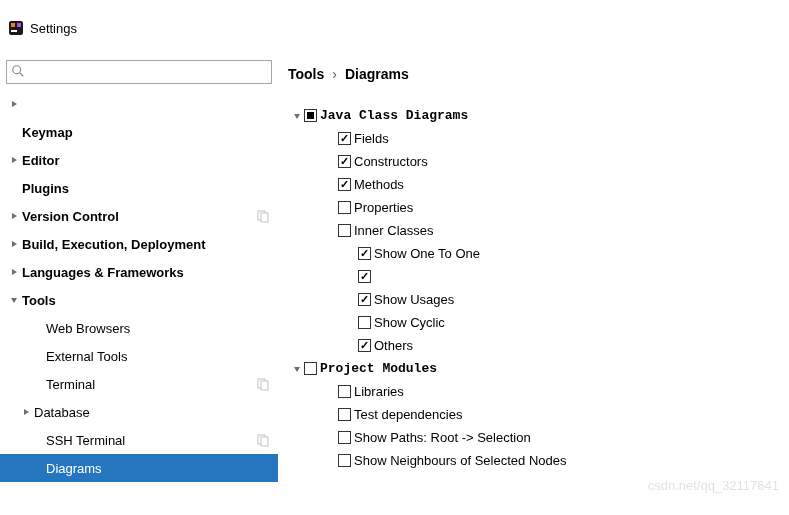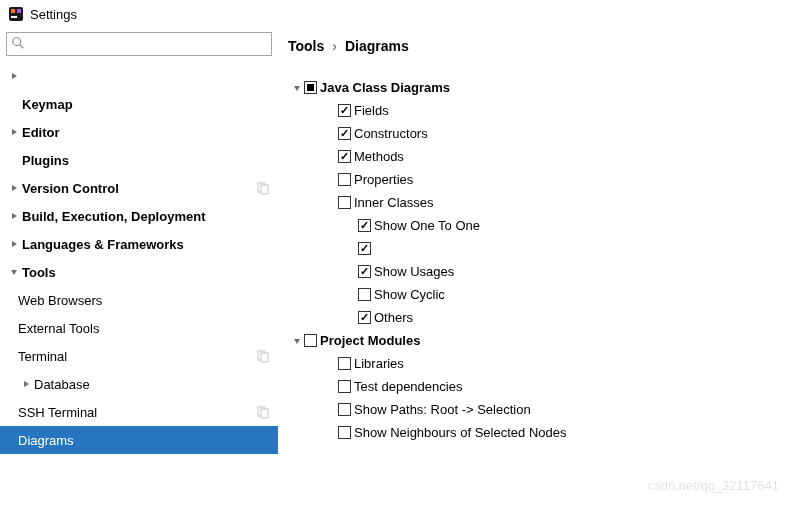--- a/index.html
+++ b/index.html
@@ -1,49 +1,49 @@
 <!DOCTYPE html>
 <html><head>
   <meta charset="utf-8">
   <style>
     * { margin: 0; padding: 0; box-sizing: border-box; }
     body { font-family: "Segoe UI", Arial, sans-serif; font-size: 13px; color: #000; background: #fff; width: 789px; height: 515px; overflow: hidden; }
     .window { display: flex; flex-direction: column; height: 100%; }
-    .title-bar { display: flex; align-items: center; padding: 6px 8px; gap: 6px; }
+    .title-bar { display: flex; align-items: center; padding: 20px 8px; gap: 6px; }
     .title-bar .app-icon { width: 16px; height: 16px; }
     .title-bar .title { font-size: 13px; }
     .body { display: flex; flex: 1; min-height: 0; }
     .sidebar { width: 278px; display: flex; flex-direction: column; }
     .search-box { margin: 4px 6px 6px 6px; border: 1px solid #a6a6a6; height: 24px; display: flex; align-items: center; padding: 0 4px; gap: 4px; }
     .search-box input { border: none; outline: none; flex: 1; font-size: 13px; }
     .tree { flex: 1; overflow-y: auto; }
     .tree-item { display: flex; align-items: center; height: 28px; cursor: pointer; position: relative; }
     .tree-item .arrow { width: 16px; display: flex; justify-content: center; color: #6e6e6e; font-size: 10px; }
     .tree-item .arrow .arrow-svg { width: 8px; height: 8px; }
     .tree-item .label { flex: 1; white-space: nowrap; }
     .tree-item.bold .label { font-weight: 700; }
     .tree-item .copy-icon { width: 14px; height: 14px; margin-right: 8px; opacity: 0.5; }
     .tree-item.selected { background: #2675bf; color: #fff; }
     .tree-item.selected .label { font-weight: 400; }
     .tree-item.indent-0 { padding-left: 6px; }
-    .tree-item.indent-1 { padding-left: 18px; }
+    .tree-item.indent-1 { padding-left: 46px; }
     .tree-item.indent-1.has-arrow { padding-left: 18px; justify-content: space-between; }
     .main { flex: 1; padding: 10px 0 0 6px; overflow: auto; }
     .breadcrumb { display: flex; align-items: center; gap: 8px; font-weight: 700; font-size: 14px; padding-left: 4px; margin-bottom: 22px; }
     .breadcrumb .sep { font-weight: 400; color: #555; }
     .settings-tree { padding-left: 6px; }
     .settings-row { display: flex; align-items: center; height: 23px; }
     .settings-row .toggle { width: 14px; display: flex; justify-content: center; font-size: 10px; color: #555; }
     .settings-row .toggle .arrow-svg { width: 8px; height: 8px; }
     .settings-row .checkbox { width: 13px; height: 13px; border: 1px solid #333; display: inline-flex; align-items: center; justify-content: center; margin-right: 3px; font-size: 11px; line-height: 1; }
     .settings-row .checkbox.checked::after { content: "✓"; color: #000; font-weight: bold; }
     .settings-row .checkbox.partial::after { content: ""; display: block; width: 7px; height: 7px; background: #000; }
     .settings-row .text { }
     .settings-row.bold .text { font-weight: 700; }
-    .settings-row.indent-0 { padding-left: 0px; }
+    .settings-row.indent-0 { padding-left: 0px; font-family: Liberation Mono, monospace; }
     .settings-row.indent-1 { padding-left: 34px; }
     .settings-row.indent-2 { padding-left: 54px; }
     .settings-row.no-toggle .toggle { visibility: hidden; }
     .watermark { position: absolute; bottom: 22px; right: 10px; color: rgba(0,0,0,0.12); font-size: 13px; pointer-events: none; }
   </style>
 </head>
 <body>
 
 <div class="window">
   <div class="title-bar">

